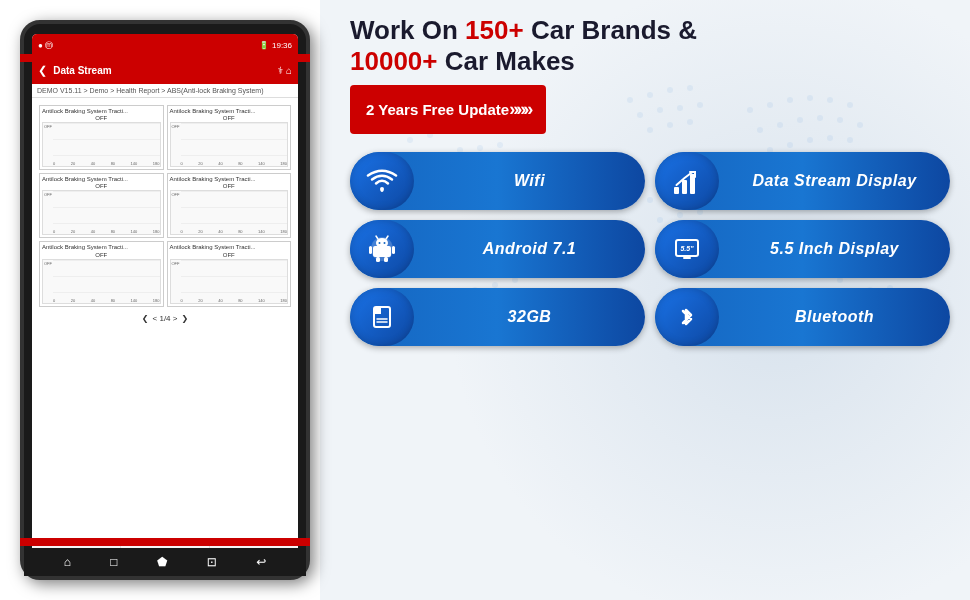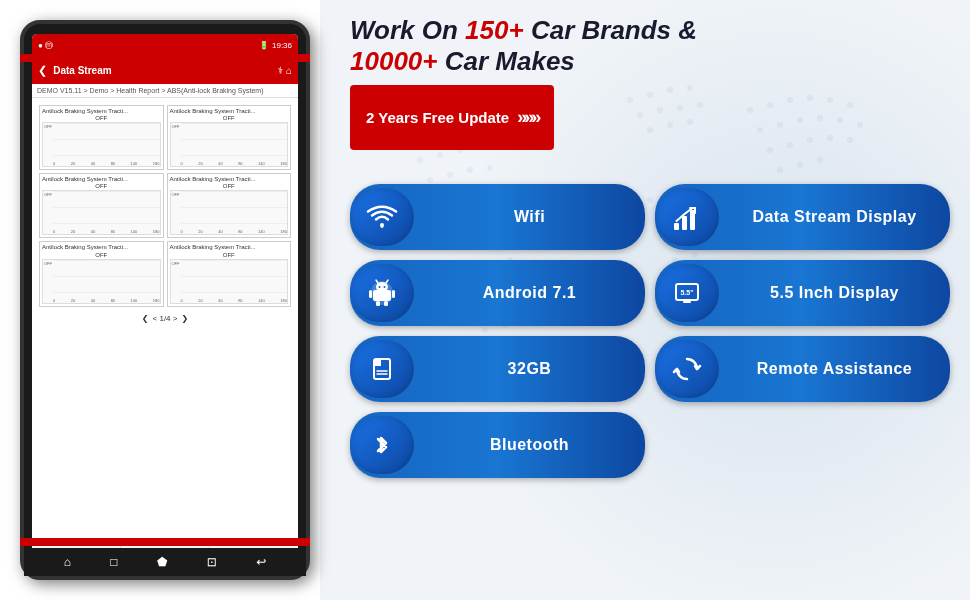--- a/index.html
+++ b/index.html
@@ -248,38 +248,36 @@
       z-index: 5;
       padding: 15px 20px;
     }
 
     .headline {
       font-size: 26px;
       font-weight: 900;
       color: #1a1a2e;
       line-height: 1.2;
       margin-bottom: 8px;
-      font-style: italic;
     }
 
     .headline .highlight {
       color: #cc0000;
     }
 
     .update-badge {
       display: inline-flex;
       align-items: center;
       background: #cc0000;
       color: #fff;
       font-size: 15px;
       font-weight: bold;
-      padding: 22px 16px;
+      padding: 14px 16px;
       border-radius: 4px;
-      margin-bottom: 34px;
-      gap: 8px;
+      margin-bottom: 18px;
     }
 
     .update-badge .arrows {
       font-size: 18px;
       letter-spacing: -3px;
     }
 
     
     .features-grid {
       display: grid;
@@ -287,22 +285,23 @@
       gap: 10px;
     }
 
     .feature-btn {
       display: flex;
       align-items: center;
       background: linear-gradient(to right, #1565c0, #1976d2, #0d47a1);
       border-radius: 30px;
       padding: 0;
       overflow: hidden;
-      height: 66px;
+      height: 58px;
       box-shadow: 0 2px 6px rgba(0,0,0,0.3);
+      font-style: italic;
     }
 
     .feature-icon-circle {
       width: 64px;
       height: 58px;
       background: linear-gradient(135deg, #1a73e8, #0d47a1);
       border-radius: 30px;
       display: flex;
       align-items: center;
       justify-content: center;
@@ -691,32 +690,20 @@
 
           <rect x="8" y="6" width="16" height="20" rx="2" stroke="white" stroke-width="2" fill="none"></rect>
           <rect x="8" y="6" width="7" height="7" fill="white"></rect>
           <line x1="11" y1="18" x2="21" y2="18" stroke="white" stroke-width="1.5" stroke-linecap="round"></line>
           <line x1="11" y1="21" x2="21" y2="21" stroke="white" stroke-width="1.5" stroke-linecap="round"></line>
         </svg>
       </div>
       <span class="feature-label">32GB</span>
     </div>
 
-    <div class="feature-btn">
-      <div class="feature-icon-circle">
-        <svg width="32" height="32" viewBox="0 0 32 32" fill="none" xmlns="http://www.w3.org/2000/svg">
-
-          <path d="M16 6 A10 10 0 0 1 26 16" stroke="white" stroke-width="2.5" fill="none" stroke-linecap="round"></path>
-          <path d="M24 13 L26 16 L29 13" stroke="white" stroke-width="2.5" fill="none" stroke-linecap="round" stroke-linejoin="round"></path>
-          <path d="M16 26 A10 10 0 0 1 6 16" stroke="white" stroke-width="2.5" fill="none" stroke-linecap="round"></path>
-          <path d="M8 19 L6 16 L3 19" stroke="white" stroke-width="2.5" fill="none" stroke-linecap="round" stroke-linejoin="round"></path>
-        </svg>
-      </div>
-      <span class="feature-label">Remote Assistance</span>
-    </div>
 
     <div class="feature-btn">
       <div class="feature-icon-circle">
         <svg width="32" height="32" viewBox="0 0 32 32" fill="none" xmlns="http://www.w3.org/2000/svg">
           <path d="M12 10 L20 18 L15 23 L15 9 L20 14 L12 22" stroke="white" stroke-width="2.5" fill="none" stroke-linecap="round" stroke-linejoin="round"></path>
         </svg>
       </div>
       <span class="feature-label">Bluetooth</span>
     </div>
 

